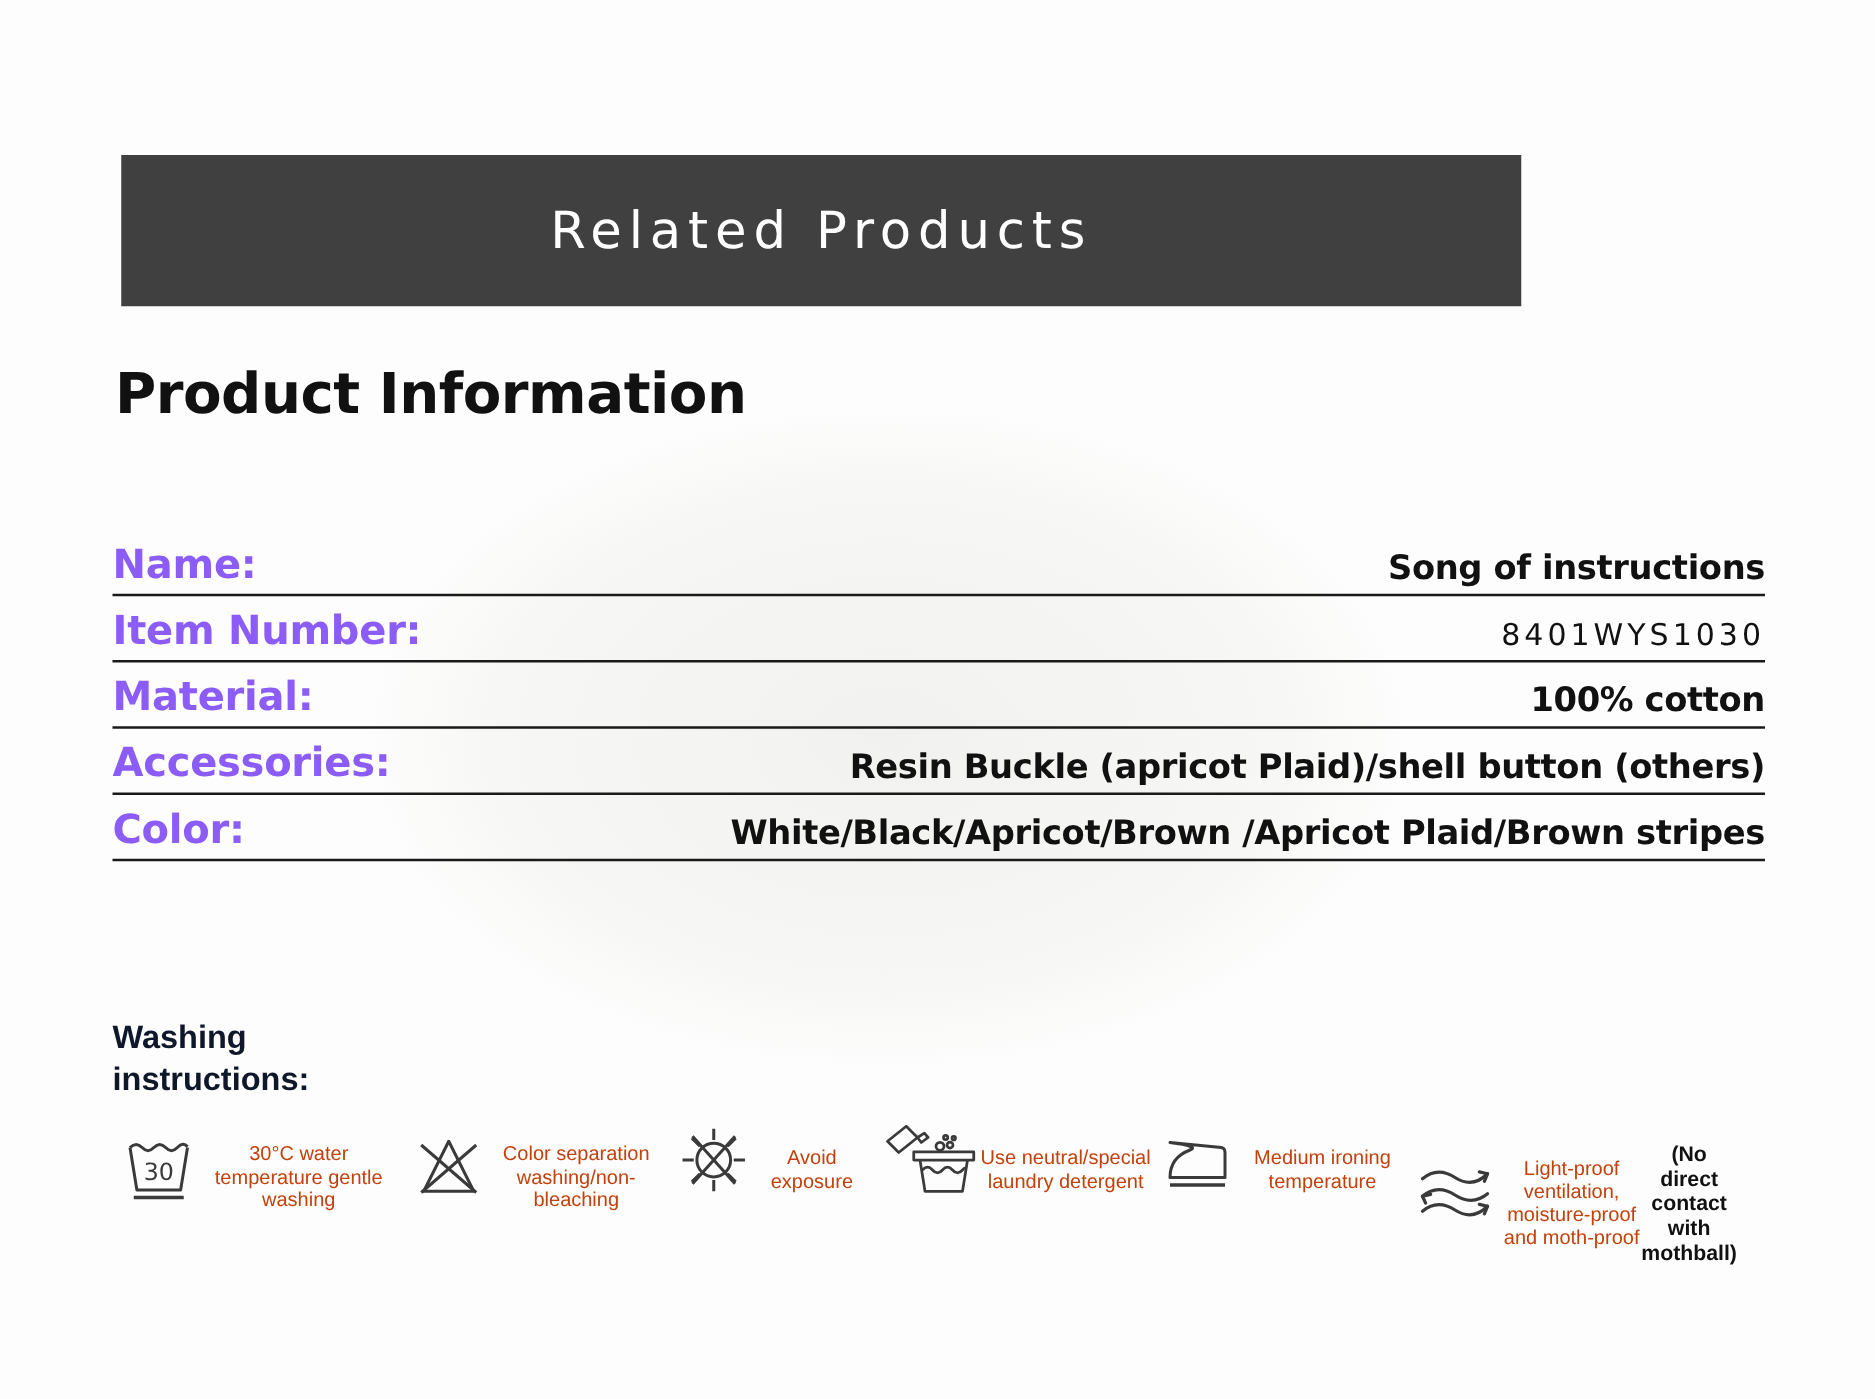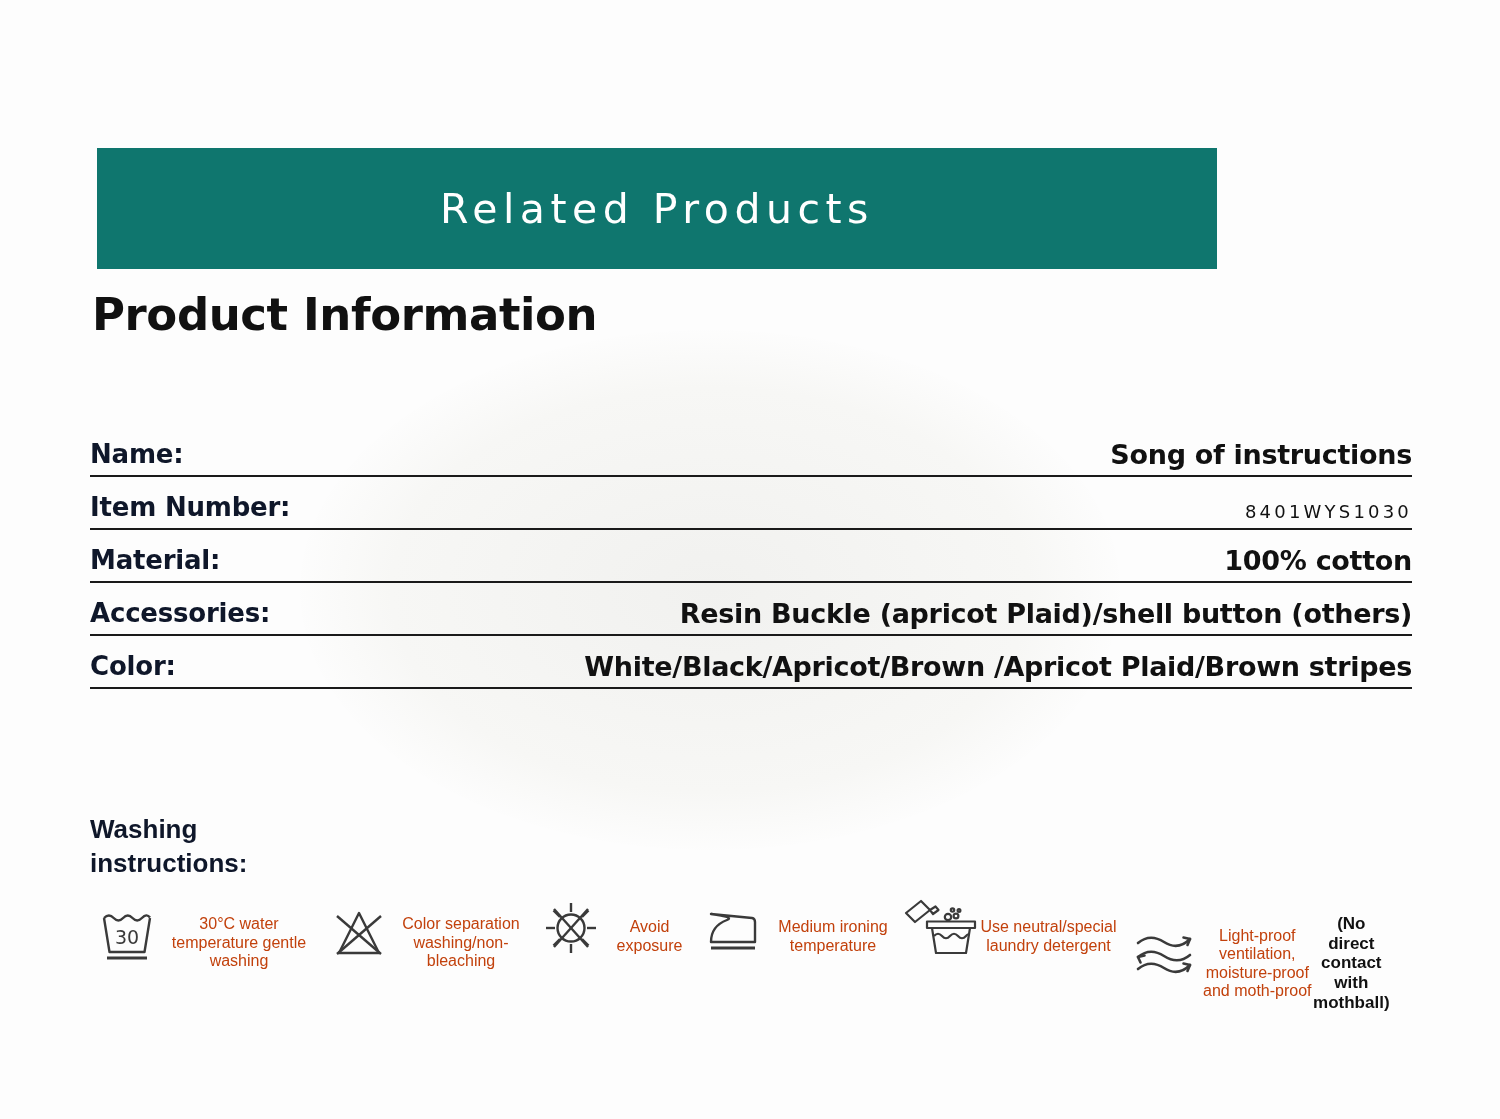--- a/index.html
+++ b/index.html
@@ -34,24 +34,24 @@
     border-radius: 50%;
     background: radial-gradient(ellipse at center, #f1f1ef 0%, #f7f7f5 55%, rgba(255,255,255,0) 72%);
     pointer-events: none;
     z-index: 0;
   }
 
   
   .banner {
     position: absolute;
     left: 97px;
-    top: 148px;
+    top: 124px;
     width: 1120px;
     height: 121px;
-    background: #0f766e;
+    background: #404040;
     z-index: 2;
   }
   .banner-title {
     position: absolute;
     left: 0;
     right: 0;
     top: 50%;
     transform: translateY(-50%);
     text-align: center;
     color: #ffffff;
@@ -88,44 +88,44 @@
     display: flex;
     align-items: flex-end;
     justify-content: space-between;
     border-bottom: 2px solid #1a1a1a;
     min-height: 53px;
     padding-bottom: 5px;
     box-sizing: border-box;
   }
   .info-label {
     font-family: "DejaVu Sans", sans-serif;
-    font-size: 26px;
-    font-weight: 700;
-    color: #0f172a;
+    font-size: 32px;
+    font-weight: 700;
+    color: #8b5cf6;
     white-space: nowrap;
     letter-spacing: -0.2px;
     padding-right: 24px;
     flex: 0 0 auto;
     line-height: 1.15;
   }
   .info-value {
     font-family: "DejaVu Sans", sans-serif;
     font-size: 27px;
     font-weight: 700;
     color: #111111;
     text-align: right;
     letter-spacing: -0.3px;
     flex: 1 1 auto;
     line-height: 1.15;
   }
   
   .info-value.mono-light {
     font-family: "DejaVu Sans", sans-serif;
     font-weight: 400;
-    font-size: 18px;
+    font-size: 24px;
     letter-spacing: 3.2px;
   }
 
   
   .washing-block {
     position: absolute;
     left: 90px;
     top: 812px;
     width: 1322px;
     z-index: 3;
@@ -273,50 +273,50 @@
           <path d="M42 41 L48.5 47.5"></path>
           <path d="M48.5 12.5 L42 19"></path>
           <path d="M20 41 L13.5 47.5"></path>
           <path d="M14 11 L48 49"></path>
           <path d="M48 11 L14 49"></path>
         </svg>
       </div>
       <div class="care-caption">Avoid exposure</div>
     </div>
 
-    <div class="care-item w4">
-      <div class="care-icon">
-        <svg width="68" height="60" viewBox="0 0 68 60" fill="none" stroke="#3a3a3a" stroke-width="2.4">
-          <path d="M6 16 L47 20 Q50 20.5 50 24 L50 44 L6 44 Q6 28 22 22 Q30 19 6 16 Z" stroke-linejoin="round"></path>
-          <path d="M6 50 L50 50" stroke-width="2.8"></path>
-        </svg>
-      </div>
-      <div class="care-caption">Medium ironing temperature</div>
-    </div>
-
     <div class="care-item w5">
       <div class="care-icon">
         <svg width="78" height="62" viewBox="0 0 78 62" fill="none" stroke="#3a3a3a" stroke-width="2.2">
 
           <path d="M5 16 L20 4 L29 13 L14 25 Z" stroke-linejoin="round"></path>
           <path d="M29 13 L34.5 9.5 L37.5 13 L32 17 Z" stroke-linejoin="round"></path>
 
           <path d="M26 24.5 L74 24.5 L74 31 L26 31 Z" stroke-linejoin="round"></path>
 
           <path d="M31 31 L35 56 L65 56 L69 31" stroke-linejoin="round"></path>
 
           <path d="M33 39 Q37 34.5 41 39 Q45 43.5 49 39 Q53 34.5 57 39 Q61 43.5 65 39 Q67 37 67.5 37.6"></path>
 
           <circle cx="47" cy="20" r="3.2"></circle>
           <circle cx="55" cy="19" r="2.4"></circle>
           <circle cx="51.5" cy="13" r="1.7"></circle>
           <circle cx="58" cy="13.5" r="1.4"></circle>
         </svg>
       </div>
       <div class="care-caption">Use neutral/special laundry detergent</div>
+    </div>
+
+    <div class="care-item w4">
+      <div class="care-icon">
+        <svg width="68" height="60" viewBox="0 0 68 60" fill="none" stroke="#3a3a3a" stroke-width="2.4">
+          <path d="M6 16 L47 20 Q50 20.5 50 24 L50 44 L6 44 Q6 28 22 22 Q30 19 6 16 Z" stroke-linejoin="round"></path>
+          <path d="M6 50 L50 50" stroke-width="2.8"></path>
+        </svg>
+      </div>
+      <div class="care-caption">Medium ironing temperature</div>
     </div>
 
     <div class="care-item w6">
       <div class="care-icon">
         <svg width="76" height="60" viewBox="0 0 76 60" fill="none" stroke="#3a3a3a" stroke-width="2.6" stroke-linecap="round">
           <path d="M12 18 Q24 8 38 17 Q52 26 64 14"></path>
           <path d="M64 14 L57.5 12.5 M64 14 L61.5 20"></path>
           <path d="M64 30 Q52 40 38 31 Q24 22 12 32"></path>
           <path d="M12 32 L18.5 30.5 M12 32 L14.5 37.5"></path>
           <path d="M12 44 Q24 34 38 43 Q52 52 64 40"></path>

